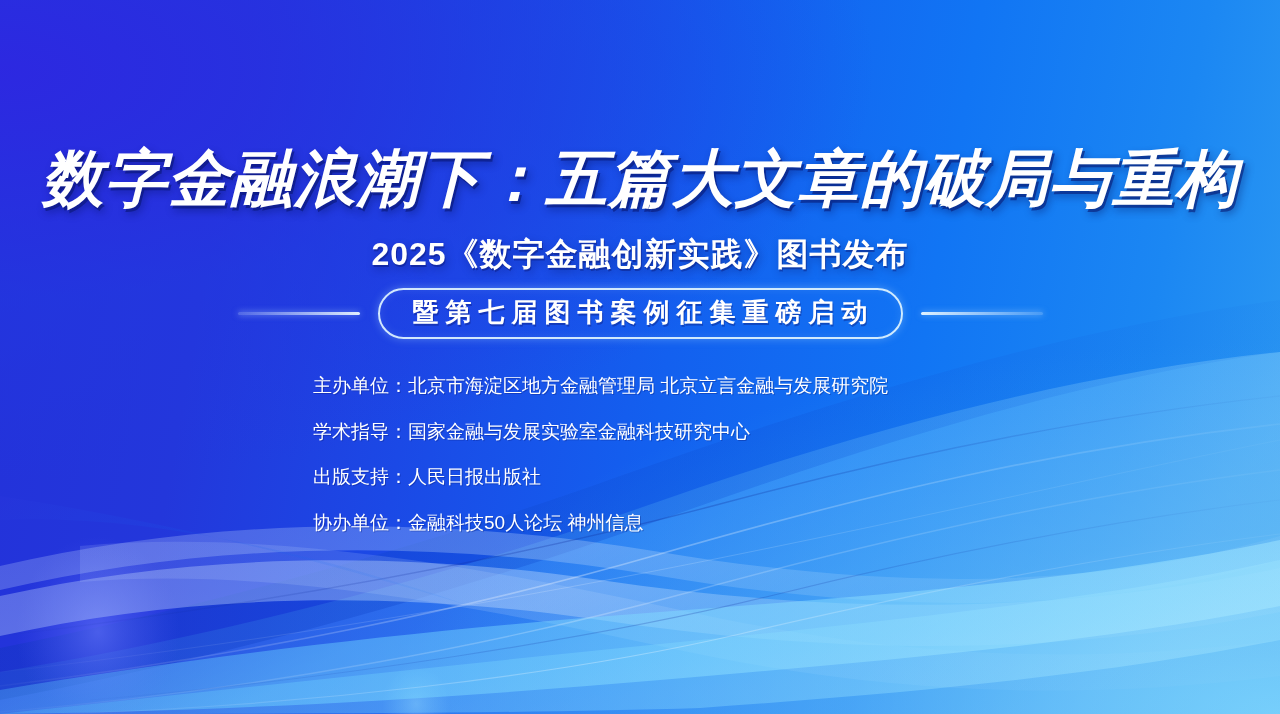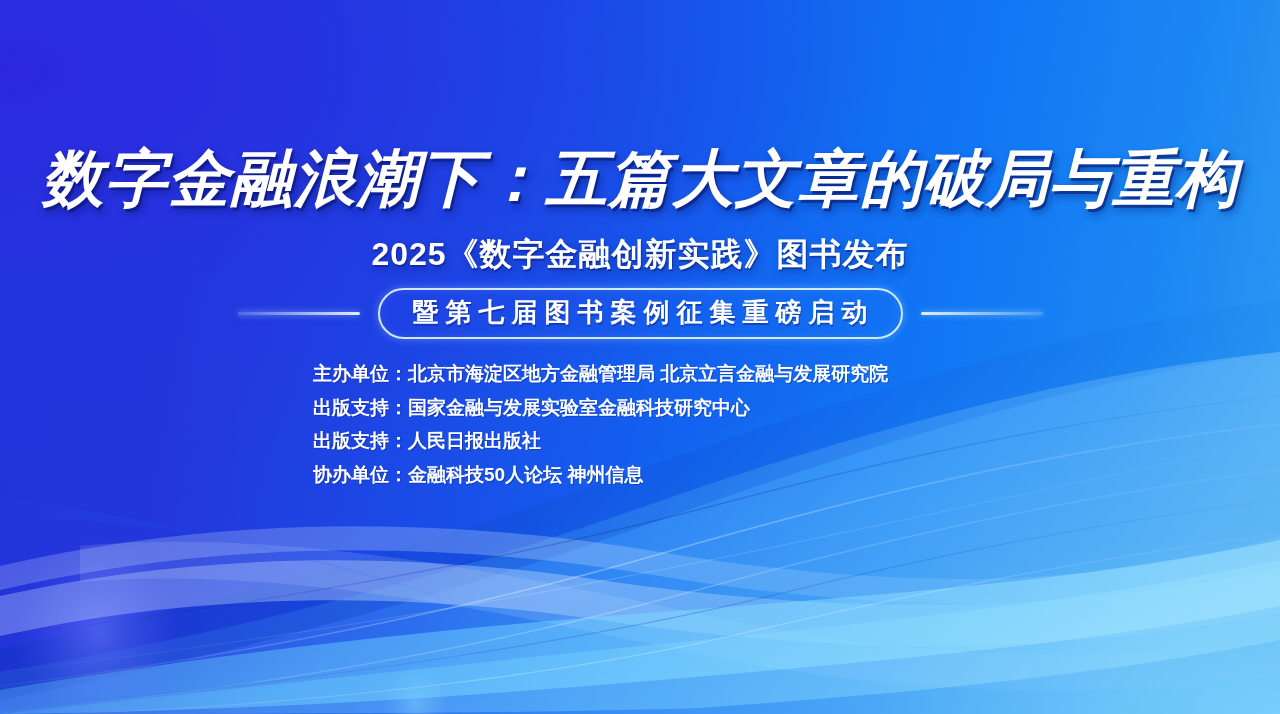--- a/index.html
+++ b/index.html
@@ -77,23 +77,24 @@
     display:inline-block;
     text-indent:7px;
   }
 
   
   .credits{
     position:absolute;left:313px;top:360px;
     display:flex;flex-direction:column;gap:6px;
   }
   .credit-line{
-    font-weight:700;font-size:19px;line-height:1.45;
+    font-weight:400;font-size:19px;line-height:1.45;
     color:#ffffff;white-space:nowrap;
     text-shadow:1px 1px 0 rgba(10,25,120,0.35);
+    margin-top:12px;
   }
 
   
   .date-row{
     position:absolute;left:0;right:0;top:514px;
     display:flex;align-items:center;justify-content:center;gap:4px;
   }
   .date-dash{
     width:52px;height:3px;border-radius:2px;background:#ffffff;
     box-shadow:0 1px 0 rgba(10,25,120,0.35);
@@ -191,20 +192,20 @@
     <div class="pill-row">
       <span class="rule left"></span>
       <div class="pill">
         <span class="pill-text">暨第七届图书案例征集重磅启动</span>
       </div>
       <span class="rule right"></span>
     </div>
 
     <div class="credits">
       <div class="credit-line">主办单位：北京市海淀区地方金融管理局  北京立言金融与发展研究院</div>
-      <div class="credit-line">出版支持：国家金融与发展实验室金融科技研究中心</div>
+      <div class="credit-line">学术指导：国家金融与发展实验室金融科技研究中心</div>
       <div class="credit-line">出版支持：人民日报出版社</div>
       <div class="credit-line">协办单位：金融科技50人论坛  神州信息</div>
     </div>
 
 
   </div>
 </div>
 
 </body></html>

